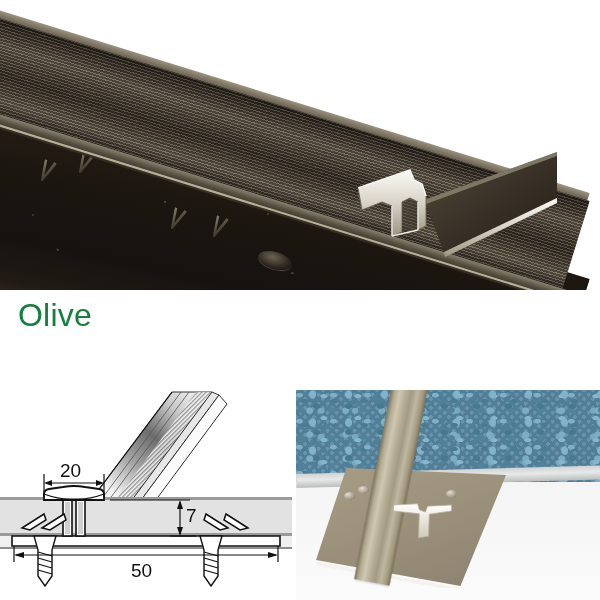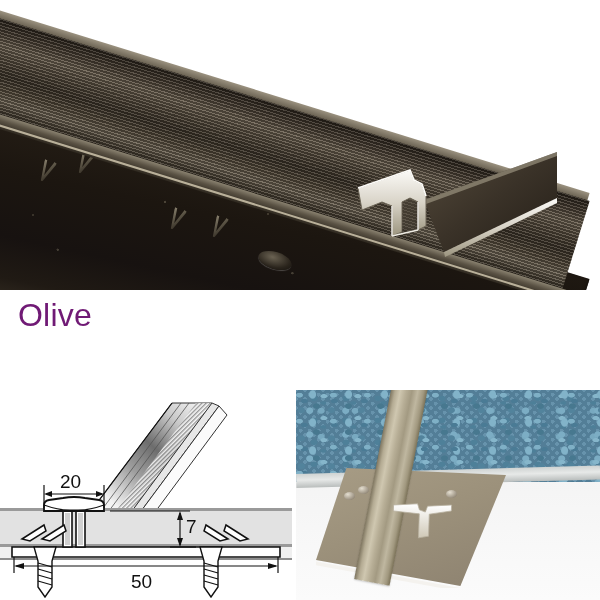--- a/index.html
+++ b/index.html
@@ -122,29 +122,29 @@
     left: 352px; top: 140px;
     width: 205px; height: 140px;
   }
 
   
   #color-label {
     position: absolute;
     left: 18px; top: 299px;
     font-size: 32px;
     line-height: 1;
-    color: #701a75;
+    color: #15803d;
     font-family: "Liberation Sans", sans-serif;
     letter-spacing: .2px;
   }
 
   
   #tech-diagram {
     position: absolute;
-    left: 0; top: 375px;
+    left: 0; top: 364px;
     width: 292px; height: 225px;
     background: #ffffff;
     overflow: hidden;
   }
   #tech-diagram svg { display: block; }
   .dim-text {
     font-family: "Liberation Sans", sans-serif;
     font-size: 19px;
     fill: #111111;
   }

